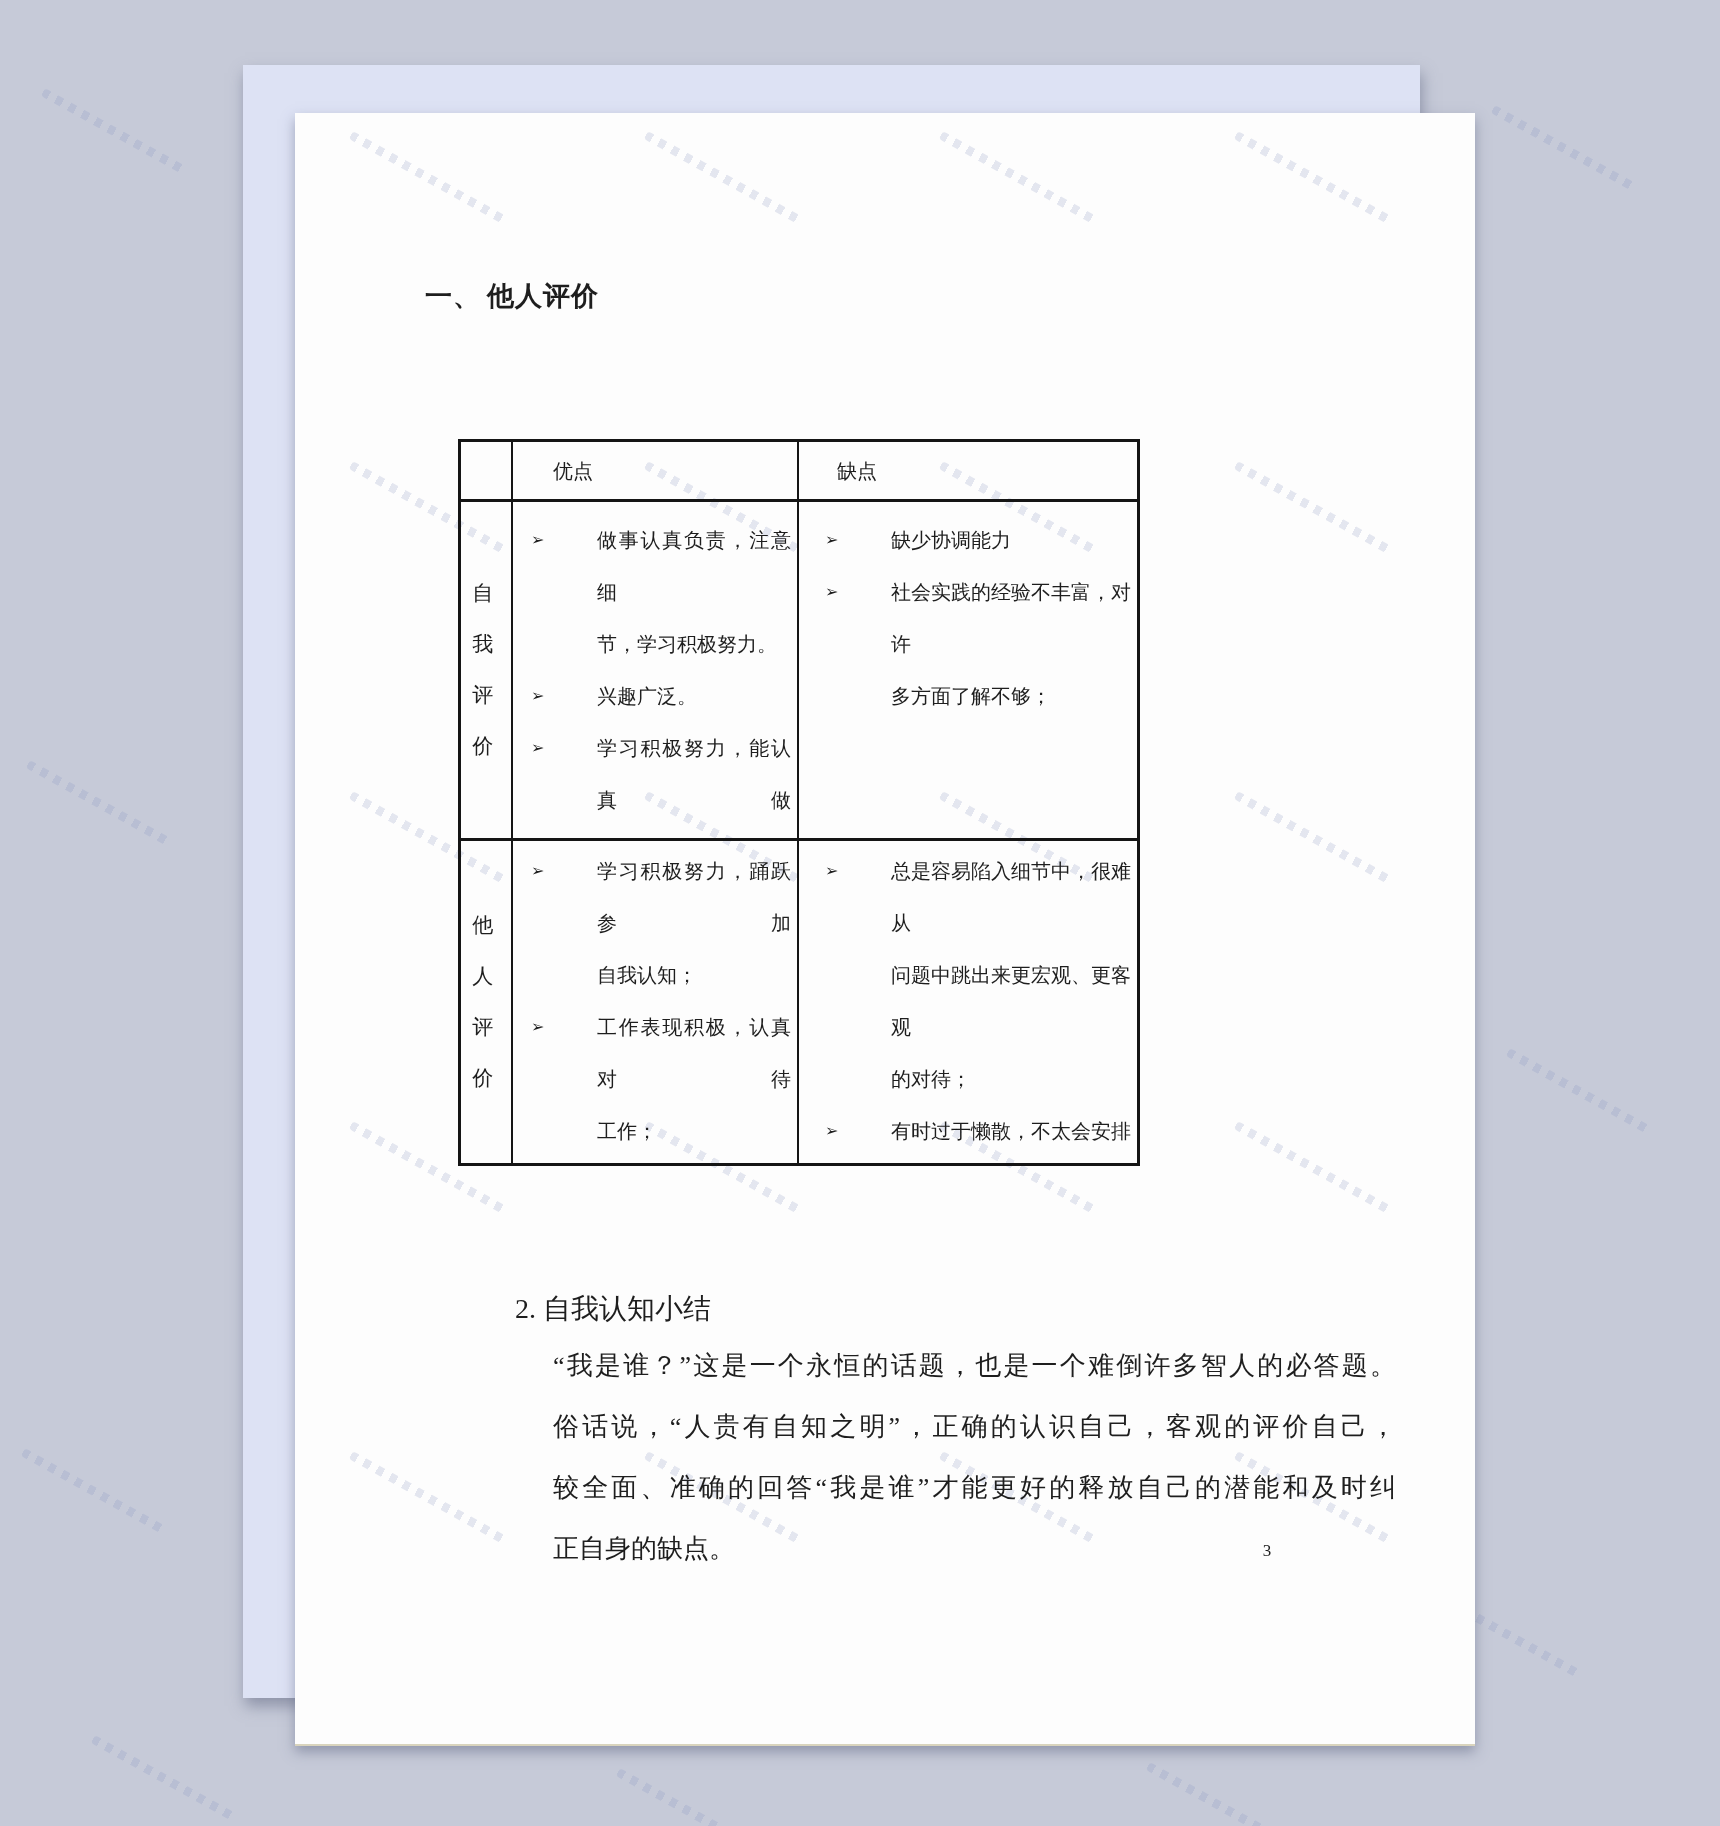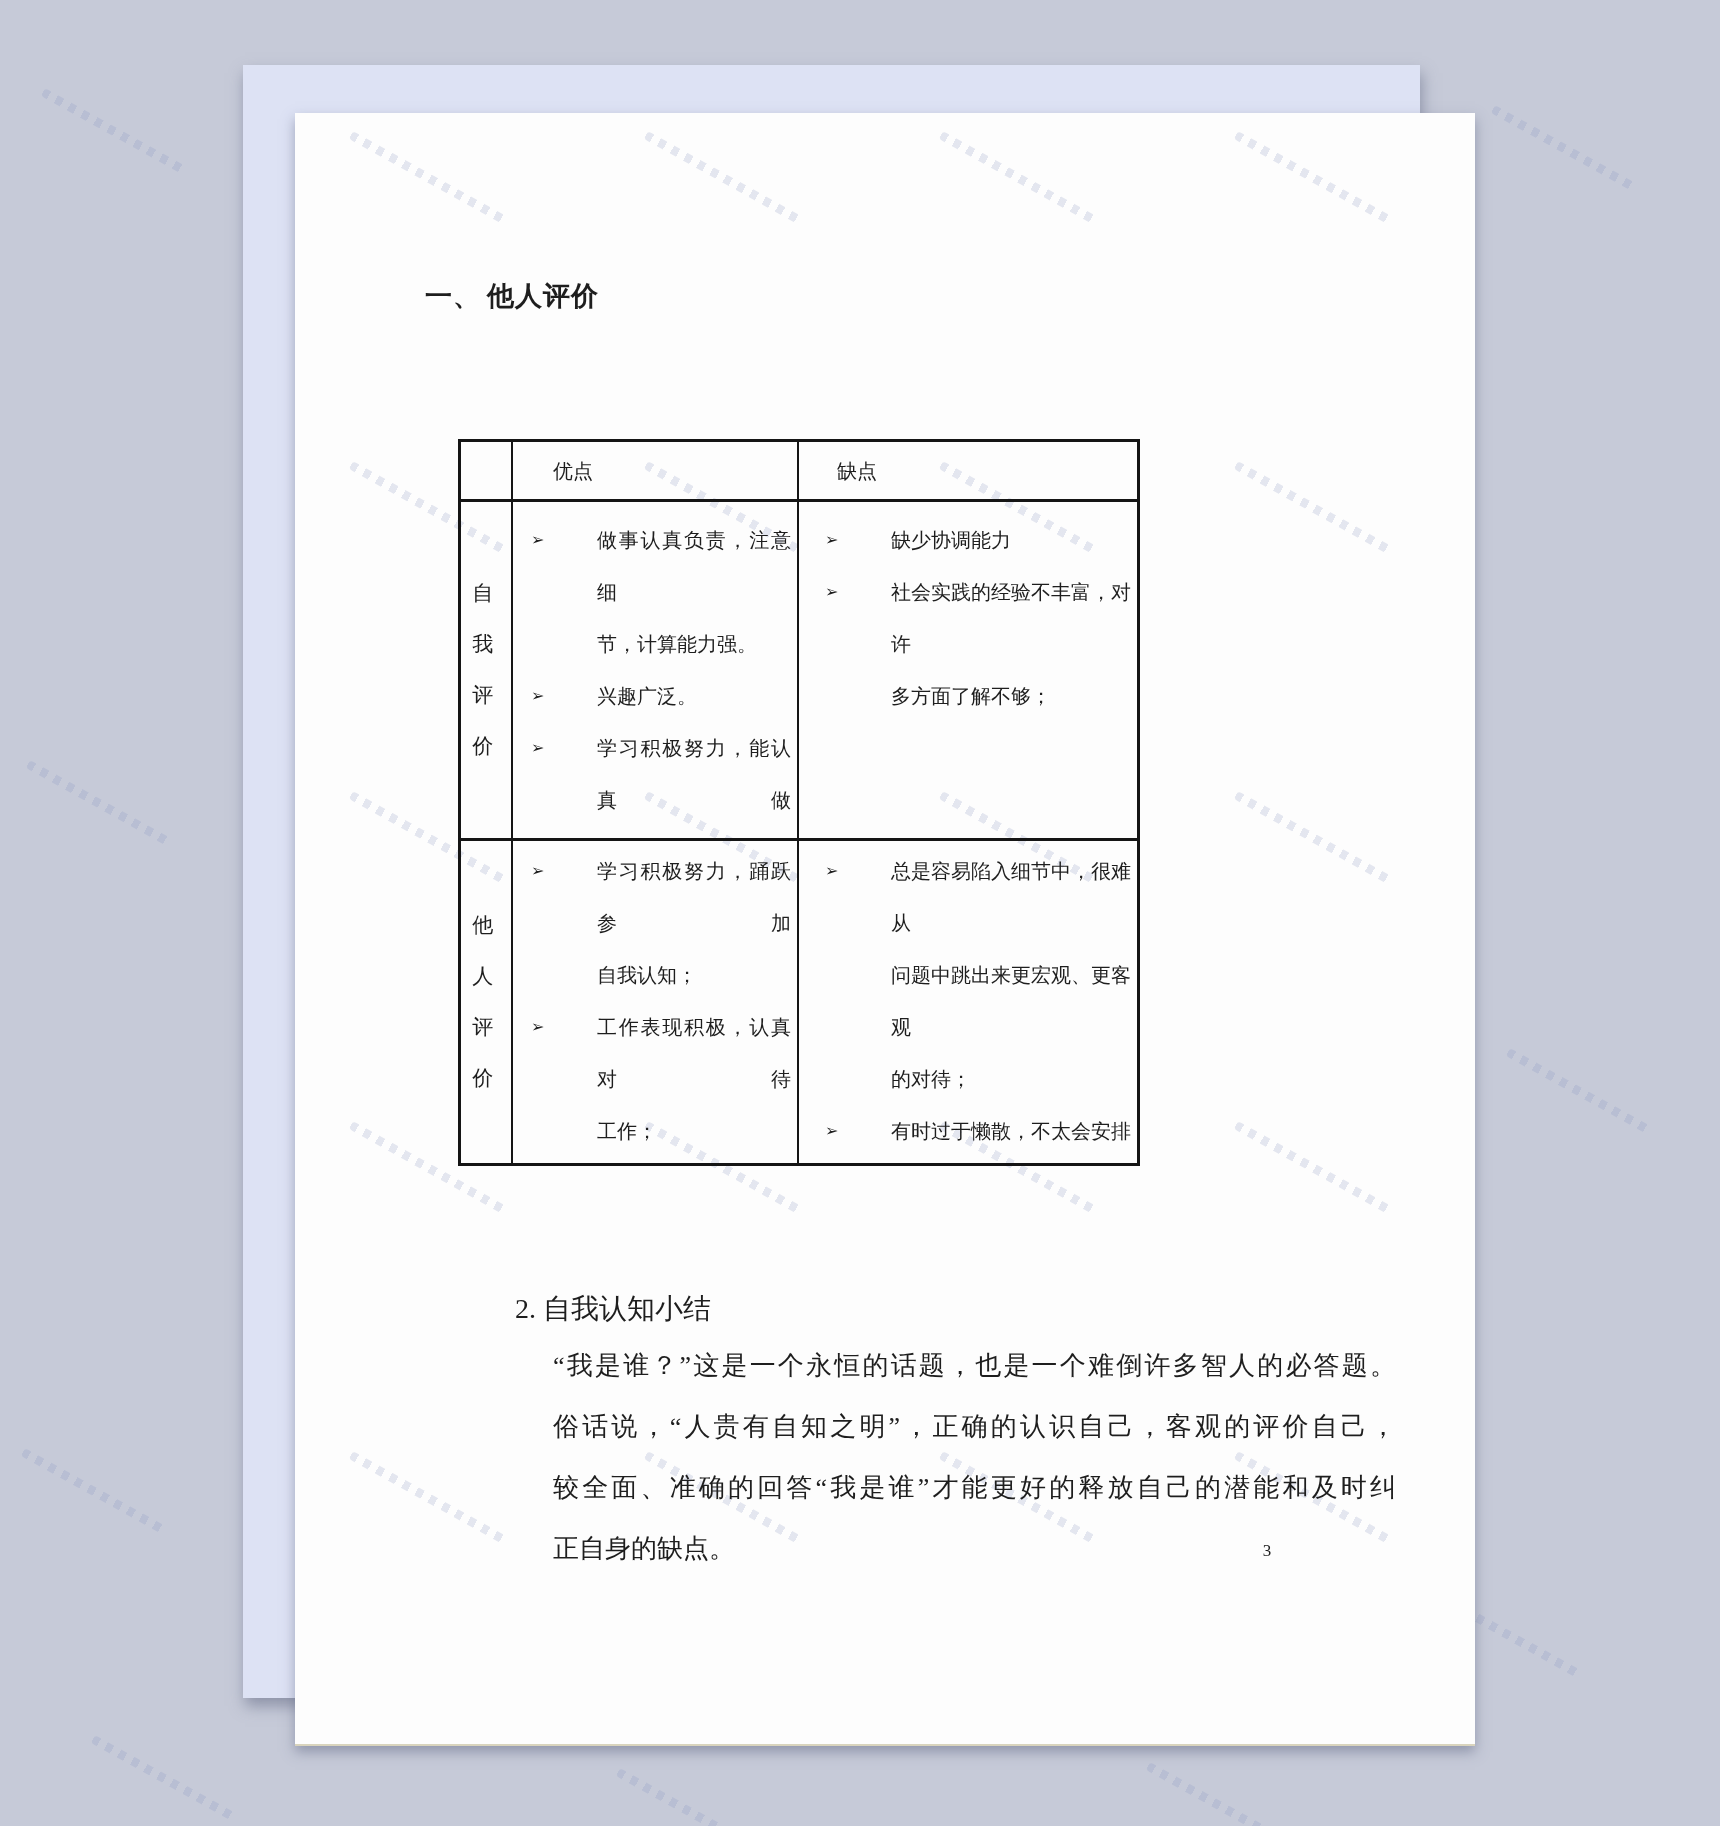--- a/index.html
+++ b/index.html
@@ -139,21 +139,21 @@
     <div class="t-cell hdr hdr-dis lastcol">缺点</div>
 
     <div class="t-cell sep label-cell">
       <div class="vlabel">自我评价</div>
     </div>
     <div class="t-cell sep content-cell adv">
         <div class="bullet">
           <span class="marker">➢</span>
           <span class="btext">
             <div class="bline">做事认真负责，注意细</div>
-            <div class="bline">节，计算能力强。</div>
+            <div class="bline">节，学习积极努力。</div>
           </span>
         </div>
         <div class="bullet">
           <span class="marker">➢</span>
           <span class="btext">
             <div class="bline">兴趣广泛。</div>
           </span>
         </div>
         <div class="bullet">
           <span class="marker">➢</span>

